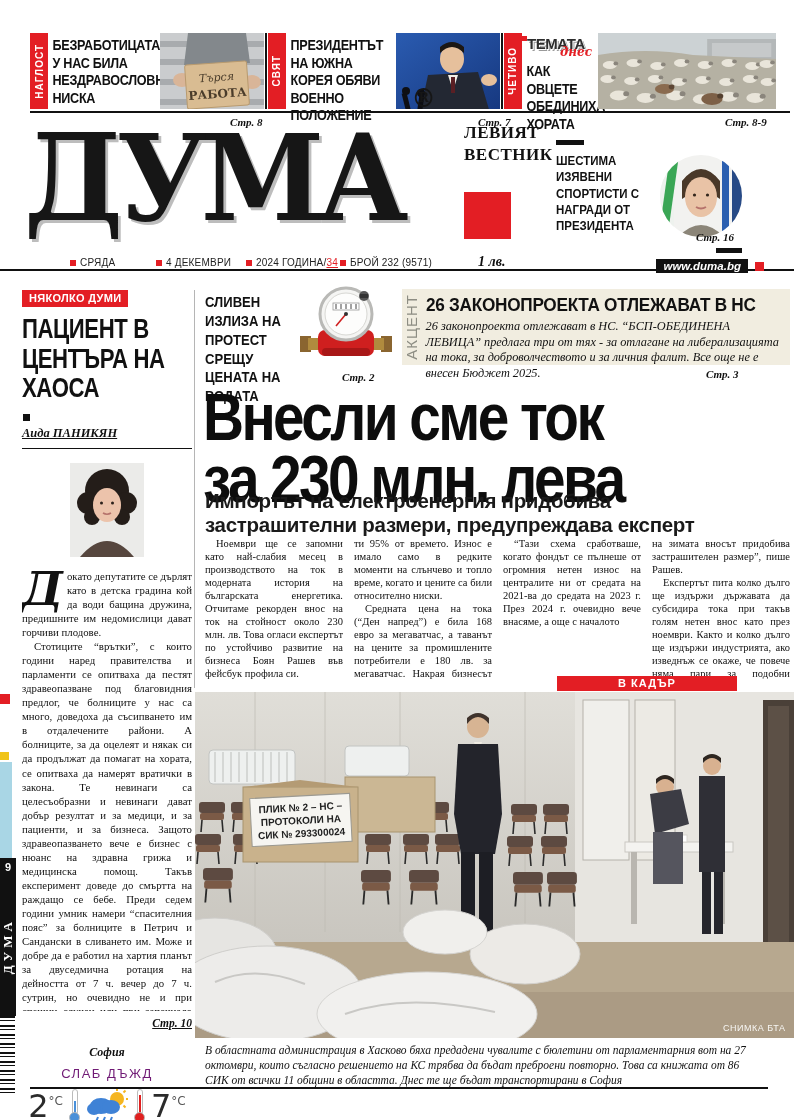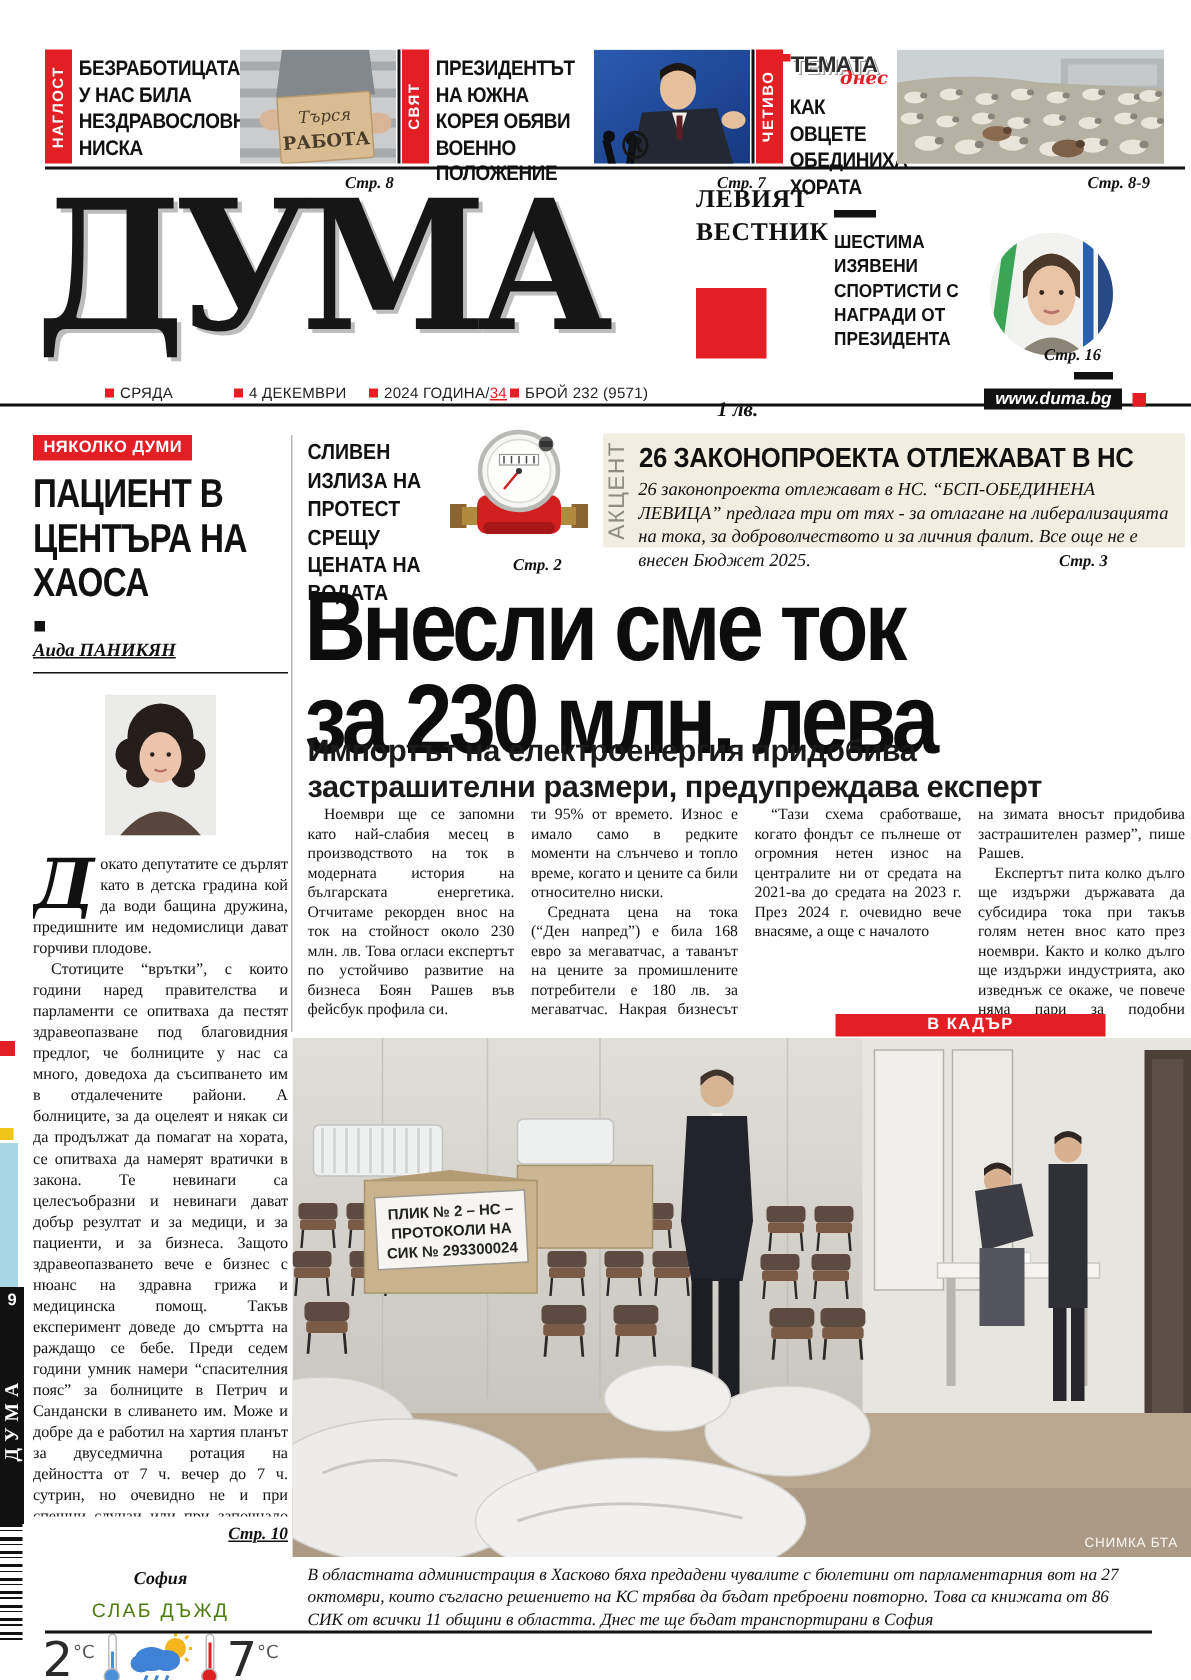--- a/index.html
+++ b/index.html
@@ -40,21 +40,21 @@
   .sports-title { position:absolute; left:556px; top:153px; width:122px; font:bold 12.5px "Liberation Sans",sans-serif;
                   line-height:1.3; transform:scaleX(.92); transform-origin:0 0; }
   .sports-photo { position:absolute; left:660px; top:155px; width:82px; height:82px; border-radius:50%; overflow:hidden; }
   .sports-page { position:absolute; left:696px; top:231px; font:italic bold 11px "Liberation Serif",serif; }
 
   
   .dlitem { position:absolute; top:257px; font:10px "Liberation Sans",sans-serif; color:#222; letter-spacing:.2px; white-space:nowrap;padding-left:38px; }
   .dlitem .b { display:inline-block; width:6px; height:6px; background:#e31e24; margin-right:4px; }
   .dl1{left:32px;} .dl2{left:118px;} .dl3{left:208px;} .dl4{left:302px;}
   .dlyear-num{ color:#e31e24;text-decoration:underline; }
-  .dlprice { position:absolute; left:478px; top:266px; font:italic bold 14px "Liberation Serif",serif; }
+  .dlprice { position:absolute; left:478px; top:254px; font:italic bold 14px "Liberation Serif",serif; }
   .dlrule { position:absolute; left:0; top:269px; width:794px; height:2px; background:#111; }
   .sitebox { position:absolute; right:46px; top:259px; background:#111; color:#fff; padding:1px 7px;
              font:italic bold 11.5px "Liberation Sans",sans-serif; }
   .sitesq { position:absolute; right:30px; top:262px; width:9px; height:9px; background:#e31e24; }
 
   
   .leftcol { position:absolute; left:22px; top:288px; width:170px; }
   .oplabel { display:inline-block; background:#e31e24; color:#fff; padding:2px 7px 3px;
              font:bold 11px "Liberation Sans",sans-serif; letter-spacing:.3px; }
   .optitle { margin-top:8px; font:bold 27px "Liberation Sans",sans-serif; line-height:1.1; letter-spacing:-0.5px;
@@ -63,21 +63,21 @@
   .opauthor { font:italic bold 12.5px "Liberation Serif",serif;text-decoration:underline; }
   .oprule { border:none; border-top:1.5px solid #111; margin-top:7px; }
   .portrait { width:74px; height:94px; margin:14px auto 0; display:block; }
   .opbody { margin-top:12px; font:10.8px/1.3 "Liberation Serif",serif; text-align:justify; height:442px; overflow:hidden; }
   .opbody p { margin:0; }
   .opbody p.ind { text-indent:12px; }
   .dropcap { float:left; font:italic bold 46px "DejaVu Serif",serif; line-height:.78; margin:3px 4px 0 0; }
   .oppage { text-align:right; font:italic bold 11.5px "Liberation Serif",serif; margin-top:6px;text-decoration:underline; }
   .weather { margin-top:16px; text-align:center; }
   .wcity { font:italic bold 12px "Liberation Serif",serif; }
-  .wcond { margin-top:6px; color:#4d7c0f; font:13px "Liberation Sans",sans-serif; letter-spacing:1.5px; }
+  .wcond { margin-top:6px; color:#701a75; font:13px "Liberation Sans",sans-serif; letter-spacing:1.5px; }
   .wrow { margin-top:6px; display:flex; align-items:center; justify-content:center; gap:5px; }
   .wtemp { font:32px "DejaVu Sans",sans-serif; color:#2b2b2b; }
   .wtemp sup { font-size:12px; color:#555; }
   .therm { width:13px; height:34px; position:relative; }
   .therm .stem { position:absolute; left:3.5px; top:0; width:6px; height:26px; border:1.5px solid #bbb; border-radius:4px; background:#fff; }
   .therm .fill { position:absolute; left:5.5px; top:12px; width:2px; height:13px; }
   .therm .bulb { position:absolute; left:1px; bottom:0; width:11px; height:11px; border-radius:50%; }
   .therm.cold .fill{ background:#4a90d9; } .therm.cold .bulb{ background:#4a90d9; border:1.5px solid #bbb; }
   .therm.warm .fill{ background:#e02020; } .therm.warm .bulb{ background:#e02020; border:1.5px solid #bbb; }
 

